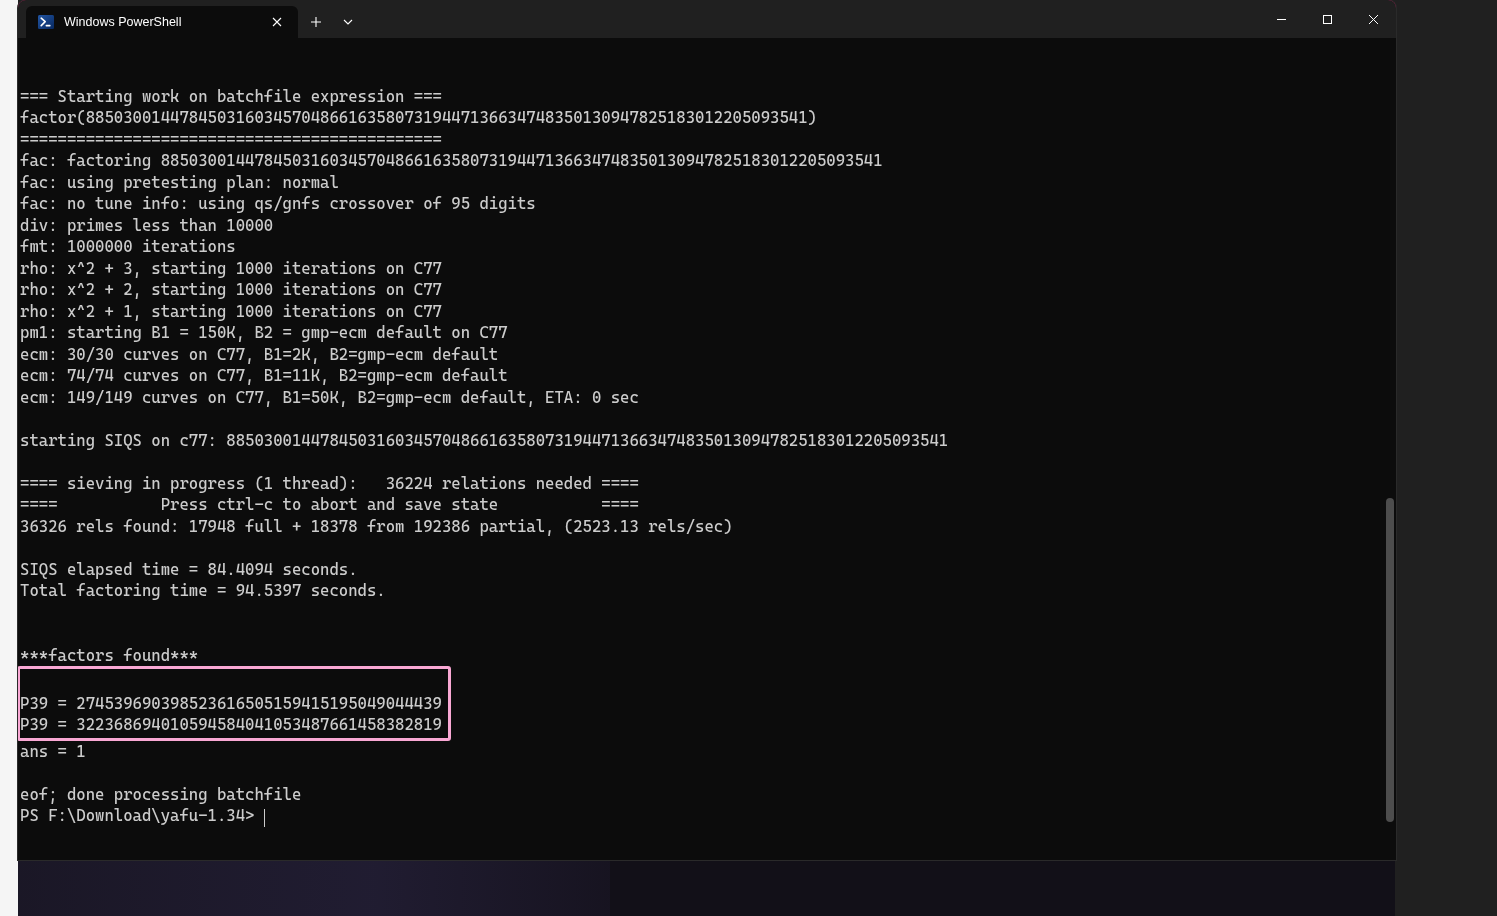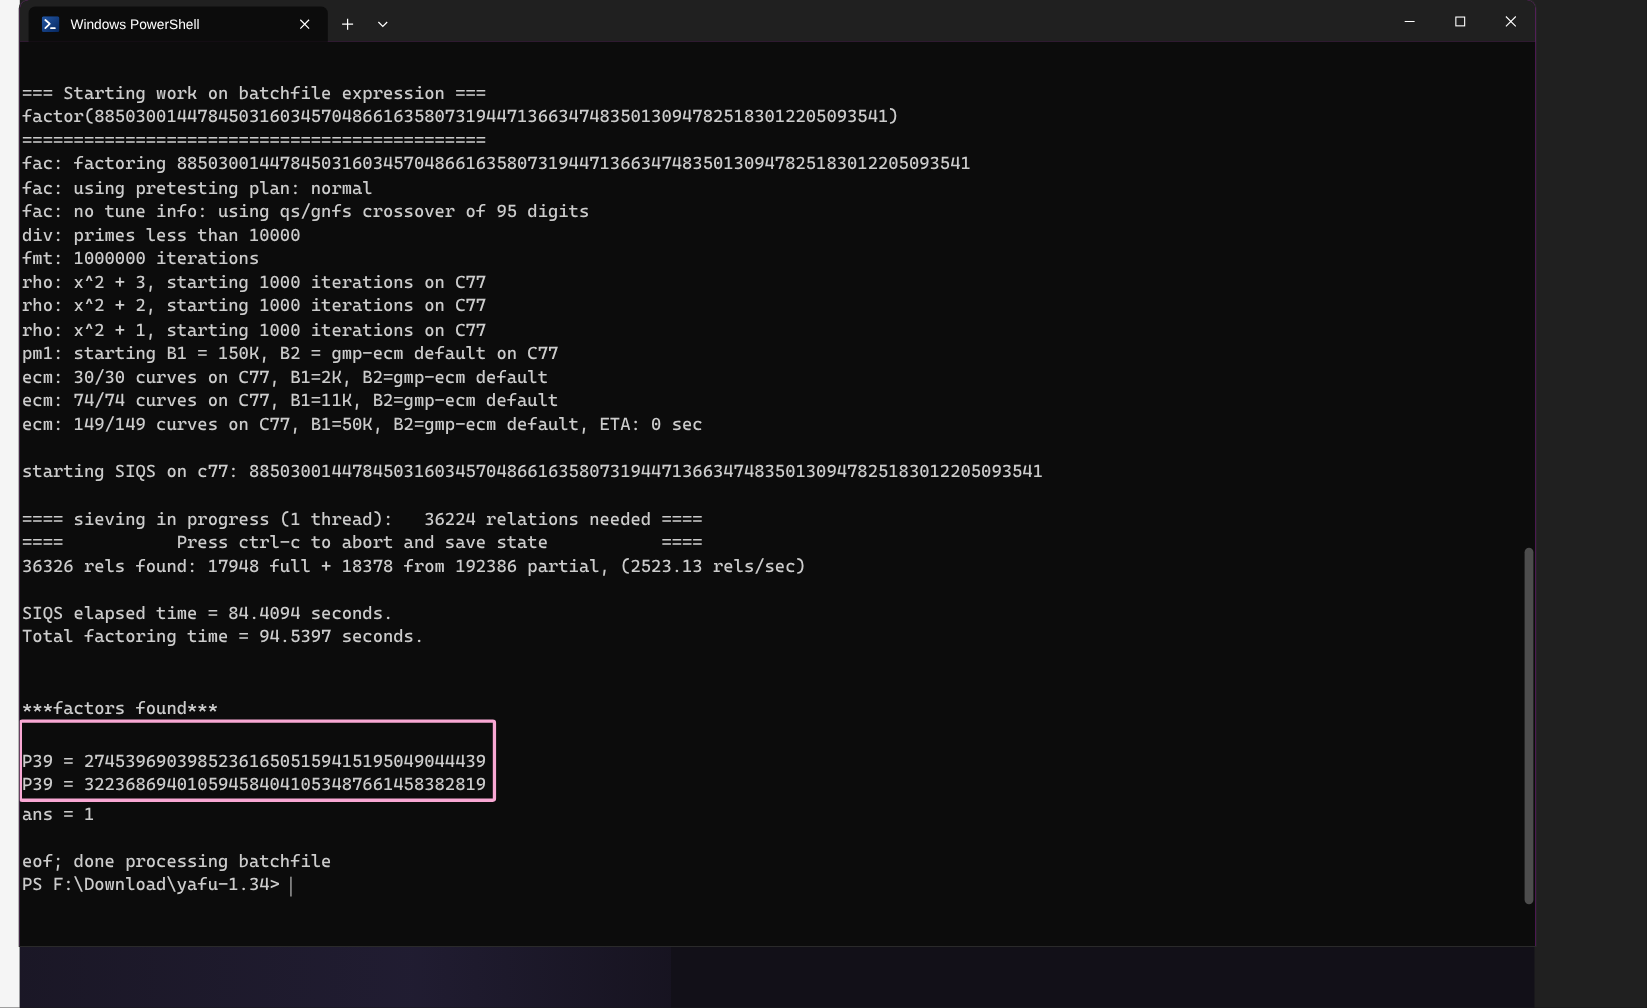--- a/index.html
+++ b/index.html
@@ -22,21 +22,21 @@
     z-index: 0;
   }
 
   
   .window {
     position: absolute;
     top: 0;
     left: 18px;
     width: 1378px;
     height: 860px;
-    background: #a21caf;
+    background: #be185d;
     border-radius: 8px 8px 0 0;
     box-shadow: 0 0 0 1px #2a2a2a;
     display: flex;
     flex-direction: column;
     overflow: hidden;
     z-index: 1;
   }
 
   .titlebar {
     display: flex;
@@ -97,21 +97,21 @@
     width: 46px;
     display:flex; align-items:center; justify-content:center;
     color:#ffffff;
   }
 
   
   .term-body {
     flex:1;
     background:#0c0c0c;
     position:relative;
-    padding: 14px 0 0 2px;
+    padding: 26px 0 0 2px;
   }
   .term-scroll {
     position:absolute;
     right:2px; top:6px; bottom:6px;
     width:8px;
   }
   .term-scroll .thumb {
     position:absolute; left:0; right:0;
     top:56%; height:40%;
     background:#4d4d4d;

